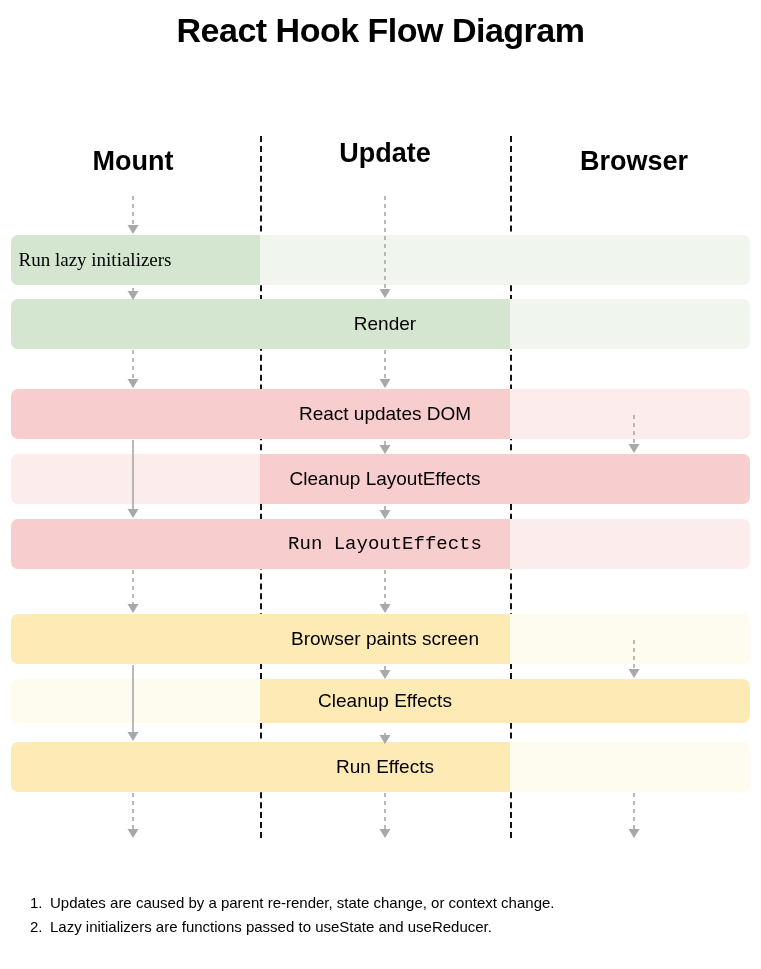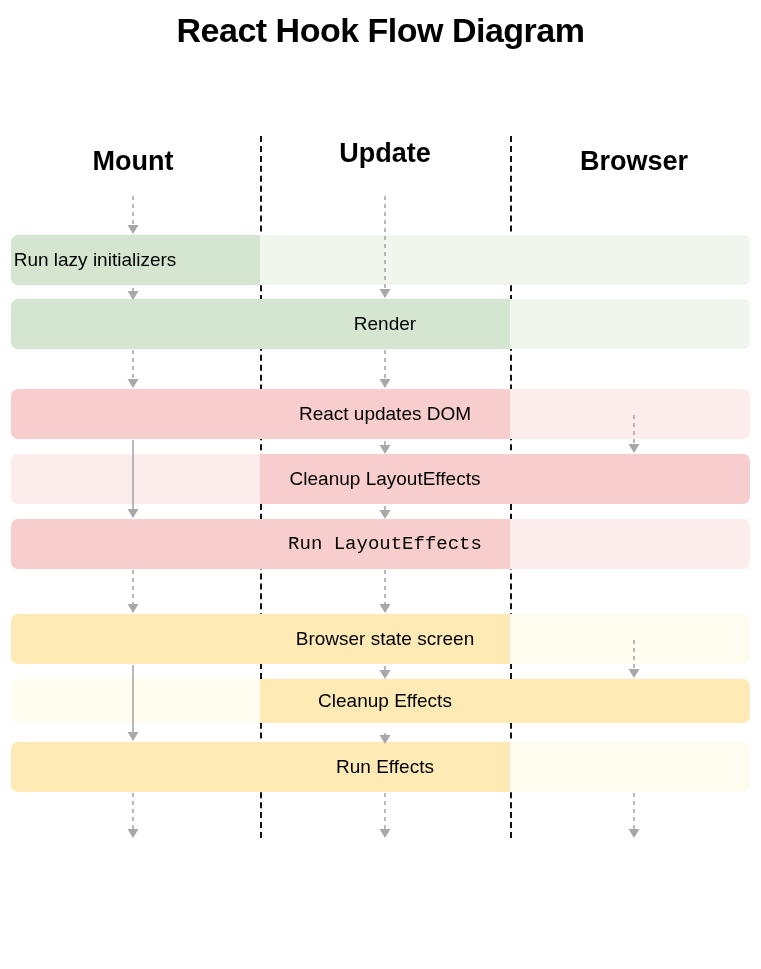--- a/index.html
+++ b/index.html
@@ -108,21 +108,21 @@
     <div class="col-header" style="left: 634px; top: 145px;">Browser</div>
   </div>
 <div id="dividers-layer">
     <div class="divider" style="left: 260px; top: 136px; height: 702px; border-left-color: rgb(17, 17, 17);"></div>
     <div class="divider" style="left: 510px; top: 136px; height: 702px; border-left-color: rgb(17, 17, 17);"></div>
   </div>
 <div id="rows-layer">
     <div class="band" style="top: 235px; height: 50px;">
       <div class="seg" style="left: 0px; width: 249px; background: rgb(212, 230, 208);"></div>
       <div class="seg" style="left: 249px; width: 490px; background: rgb(240, 245, 238);"></div>
-      <div class="label" style="left: 0px; width: 739px; justify-content: flex-start; padding-left: 84px; box-sizing: border-box; transform: translateX(0px);">
+      <div class="label" style="left: 0px; width: 739px; justify-content: flex-start; padding-left: 84px; box-sizing: border-box; transform: translateX(0px); font-family: Liberation Serif, serif;">
         <span style="transform: translateX(-50%); display: inline-block;">Run lazy initializers</span>
       </div>
     </div>
     <div class="band" style="top: 299px; height: 50px;">
       <div class="seg" style="left: 0px; width: 499px; background: rgb(212, 230, 208);"></div>
       <div class="seg" style="left: 499px; width: 240px; background: rgb(240, 245, 238);"></div>
       <div class="label" style="left: 0px; width: 739px; justify-content: flex-start; padding-left: 374px; box-sizing: border-box; transform: translateX(0px);">
         <span style="transform: translateX(-50%); display: inline-block;">Render</span>
       </div>
     </div>
@@ -144,21 +144,21 @@
       <div class="seg" style="left: 0px; width: 499px; background: rgb(248, 205, 205);"></div>
       <div class="seg" style="left: 499px; width: 240px; background: rgb(252, 236, 236);"></div>
       <div class="label" style="left: 0px; width: 739px; justify-content: flex-start; padding-left: 374px; box-sizing: border-box; transform: translateX(0px);">
         <span style="transform: translateX(-50%); display: inline-block; font-family: Liberation Mono, monospace;">Run LayoutEffects</span>
       </div>
     </div>
     <div class="band" style="top: 614px; height: 50px;">
       <div class="seg" style="left: 0px; width: 499px; background: rgb(253, 234, 180);"></div>
       <div class="seg" style="left: 499px; width: 240px; background: rgb(254, 251, 239);"></div>
       <div class="label" style="left: 0px; width: 739px; justify-content: flex-start; padding-left: 374px; box-sizing: border-box; transform: translateX(0px);">
-        <span style="transform: translateX(-50%); display: inline-block;">Browser state screen</span>
+        <span style="transform: translateX(-50%); display: inline-block;">Browser paints screen</span>
       </div>
     </div>
     <div class="band" style="top: 679px; height: 44px;">
       <div class="seg" style="left: 0px; width: 249px; background: rgb(254, 251, 239);"></div>
       <div class="seg" style="left: 249px; width: 490px; background: rgb(253, 234, 180);"></div>
       <div class="label" style="left: 0px; width: 739px; justify-content: flex-start; padding-left: 374px; box-sizing: border-box; transform: translateX(0px);">
         <span style="transform: translateX(-50%); display: inline-block;">Cleanup Effects</span>
       </div>
     </div>
     <div class="band" style="top: 742px; height: 50px;">
@@ -238,13 +238,17 @@
         <line x1="7" y1="0" x2="7" y2="36" stroke="#a8a8a8" stroke-width="1.6" stroke-dasharray="4,4"></line>
         <polygon points="1.5,36 12.5,36 7,45" fill="#a8a8a8"></polygon>
       </svg></div>
     <div class="arrow" style="left: 634px; top: 793px; width: 14px; height: 45px;"><svg width="14" height="45" viewBox="0 0 14 45">
         <line x1="7" y1="0" x2="7" y2="36" stroke="#a8a8a8" stroke-width="1.6" stroke-dasharray="4,4"></line>
         <polygon points="1.5,36 12.5,36 7,45" fill="#a8a8a8"></polygon>
       </svg></div>
   </div>
 
 <div id="notes" style="top: 885px;">
+  <div id="notes-list" style="margin-top: 6px;">
+      <div class="note-item"><span class="note-num">1.</span><span>Updates are caused by a parent re-render, state change, or context change.</span></div>
+      <div class="note-item"><span class="note-num">2.</span><span>Lazy initializers are functions passed to useState and useReducer.</span></div>
+    </div>
 </div>
 
 </body></html>

